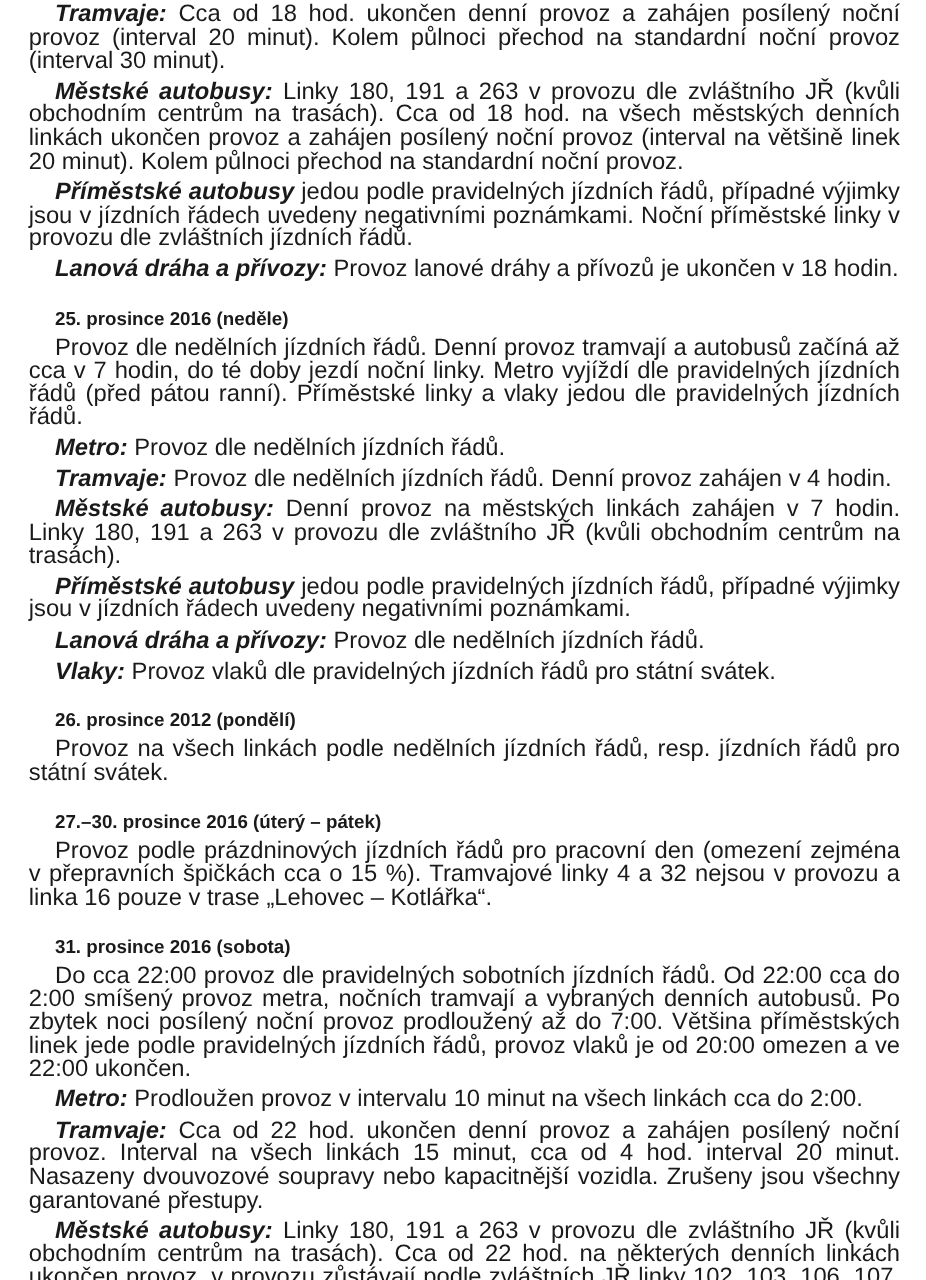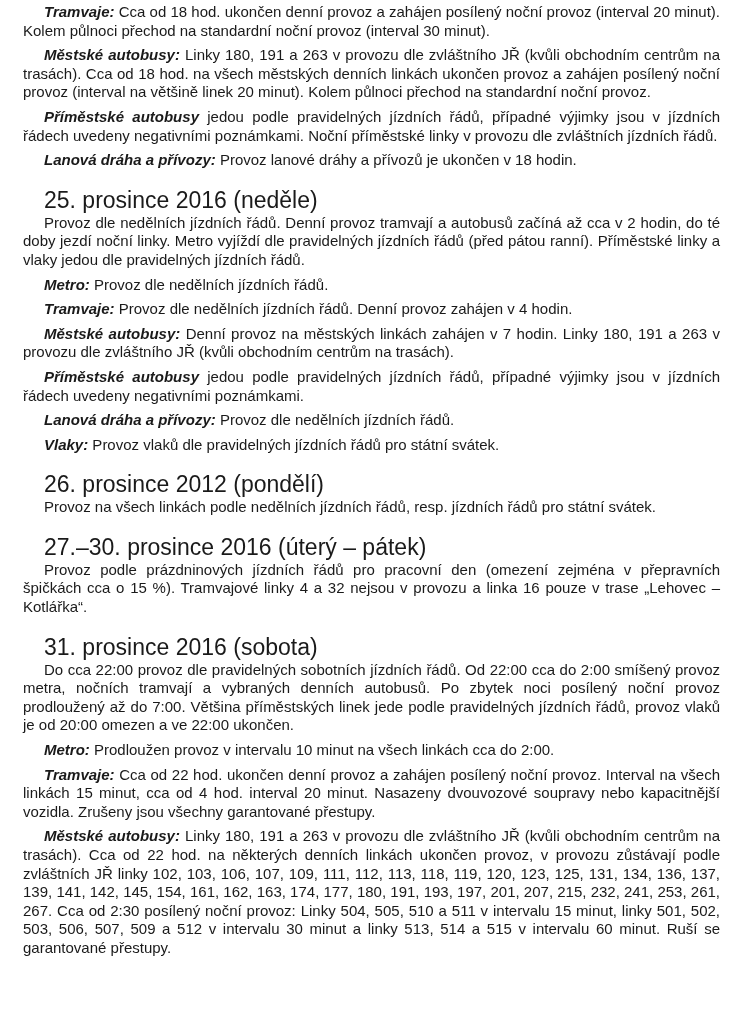--- a/index.html
+++ b/index.html
@@ -4,46 +4,46 @@
 <style>
   html, body { margin: 0; padding: 0; background: #ffffff; }
   body {
     width: 741px; height: 1024px; overflow: hidden;
     font-family: "Liberation Sans", "DejaVu Sans", sans-serif;
     color: #1a1a1a;
   }
   .page { position: relative; padding: 0 21px 0 23px; width: 697px; padding-top: 3px; }
   p.par {
     margin: 0 0 6px 0;
-    font-size: 15px;
+    font-size: 19px;
     line-height: 18.6px;
     text-align: justify;
     text-indent: 21px;
     font-stretch: condensed;
   }
   p.par .lbl { font-weight: bold; font-style: italic; }
   h2.day {
     margin: 20px 0 4px 21px;
-    font-size: 23px;
+    font-size: 15px;
     line-height: 20px;
-    font-weight: normal;
+    font-weight: bold;
   }
 </style>
 </head>
 <body>
 
 <div class="page">
 
   <p class="par"><span class="lbl">Tramvaje:</span><span> Cca od 18 hod. ukončen denní provoz a zahájen posílený noční provoz (interval 20 minut). Kolem půlnoci přechod na standardní noční provoz (interval 30 minut).</span></p>
   <p class="par"><span class="lbl">Městské autobusy:</span><span> Linky 180, 191 a 263 v provozu dle zvláštního JŘ (kvůli obchodním centrům na trasách). Cca od 18 hod. na všech městských denních linkách ukončen provoz a zahájen posílený noční provoz (interval na většině linek 20 minut). Kolem půlnoci přechod na standardní noční provoz.</span></p>
   <p class="par"><span class="lbl">Příměstské autobusy</span><span> jedou podle pravidelných jízdních řádů, případné výjimky jsou v jízdních řádech uvedeny negativními poznámkami. Noční příměstské linky v provozu dle zvláštních jízdních řádů.</span></p>
   <p class="par"><span class="lbl">Lanová dráha a přívozy:</span><span> Provoz lanové dráhy a přívozů je ukončen v 18 hodin.</span></p>
 
   <h2 class="day">25. prosince 2016 (neděle)</h2>
-  <p class="par"><span>Provoz dle nedělních jízdních řádů. Denní provoz tramvají a autobusů začíná až cca v 2 hodin, do té doby jezdí noční linky. Metro vyjíždí dle pravidelných jízdních řádů (před pátou ranní). Příměstské linky a vlaky jedou dle pravidelných jízdních řádů.</span></p>
+  <p class="par"><span>Provoz dle nedělních jízdních řádů. Denní provoz tramvají a autobusů začíná až cca v 7 hodin, do té doby jezdí noční linky. Metro vyjíždí dle pravidelných jízdních řádů (před pátou ranní). Příměstské linky a vlaky jedou dle pravidelných jízdních řádů.</span></p>
   <p class="par"><span class="lbl">Metro:</span><span> Provoz dle nedělních jízdních řádů.</span></p>
   <p class="par"><span class="lbl">Tramvaje:</span><span> Provoz dle nedělních jízdních řádů. Denní provoz zahájen v 4 hodin.</span></p>
   <p class="par"><span class="lbl">Městské autobusy:</span><span> Denní provoz na městských linkách zahájen v 7 hodin. Linky 180, 191 a 263 v provozu dle zvláštního JŘ (kvůli obchodním centrům na trasách).</span></p>
   <p class="par"><span class="lbl">Příměstské autobusy</span><span> jedou podle pravidelných jízdních řádů, případné výjimky jsou v jízdních řádech uvedeny negativními poznámkami.</span></p>
   <p class="par"><span class="lbl">Lanová dráha a přívozy:</span><span> Provoz dle nedělních jízdních řádů.</span></p>
   <p class="par"><span class="lbl">Vlaky:</span><span> Provoz vlaků dle pravidelných jízdních řádů pro státní svátek.</span></p>
 
   <h2 class="day">26. prosince 2012 (pondělí)</h2>
   <p class="par"><span>Provoz na všech linkách podle nedělních jízdních řádů, resp. jízdních řádů pro státní svátek.</span></p>
 

